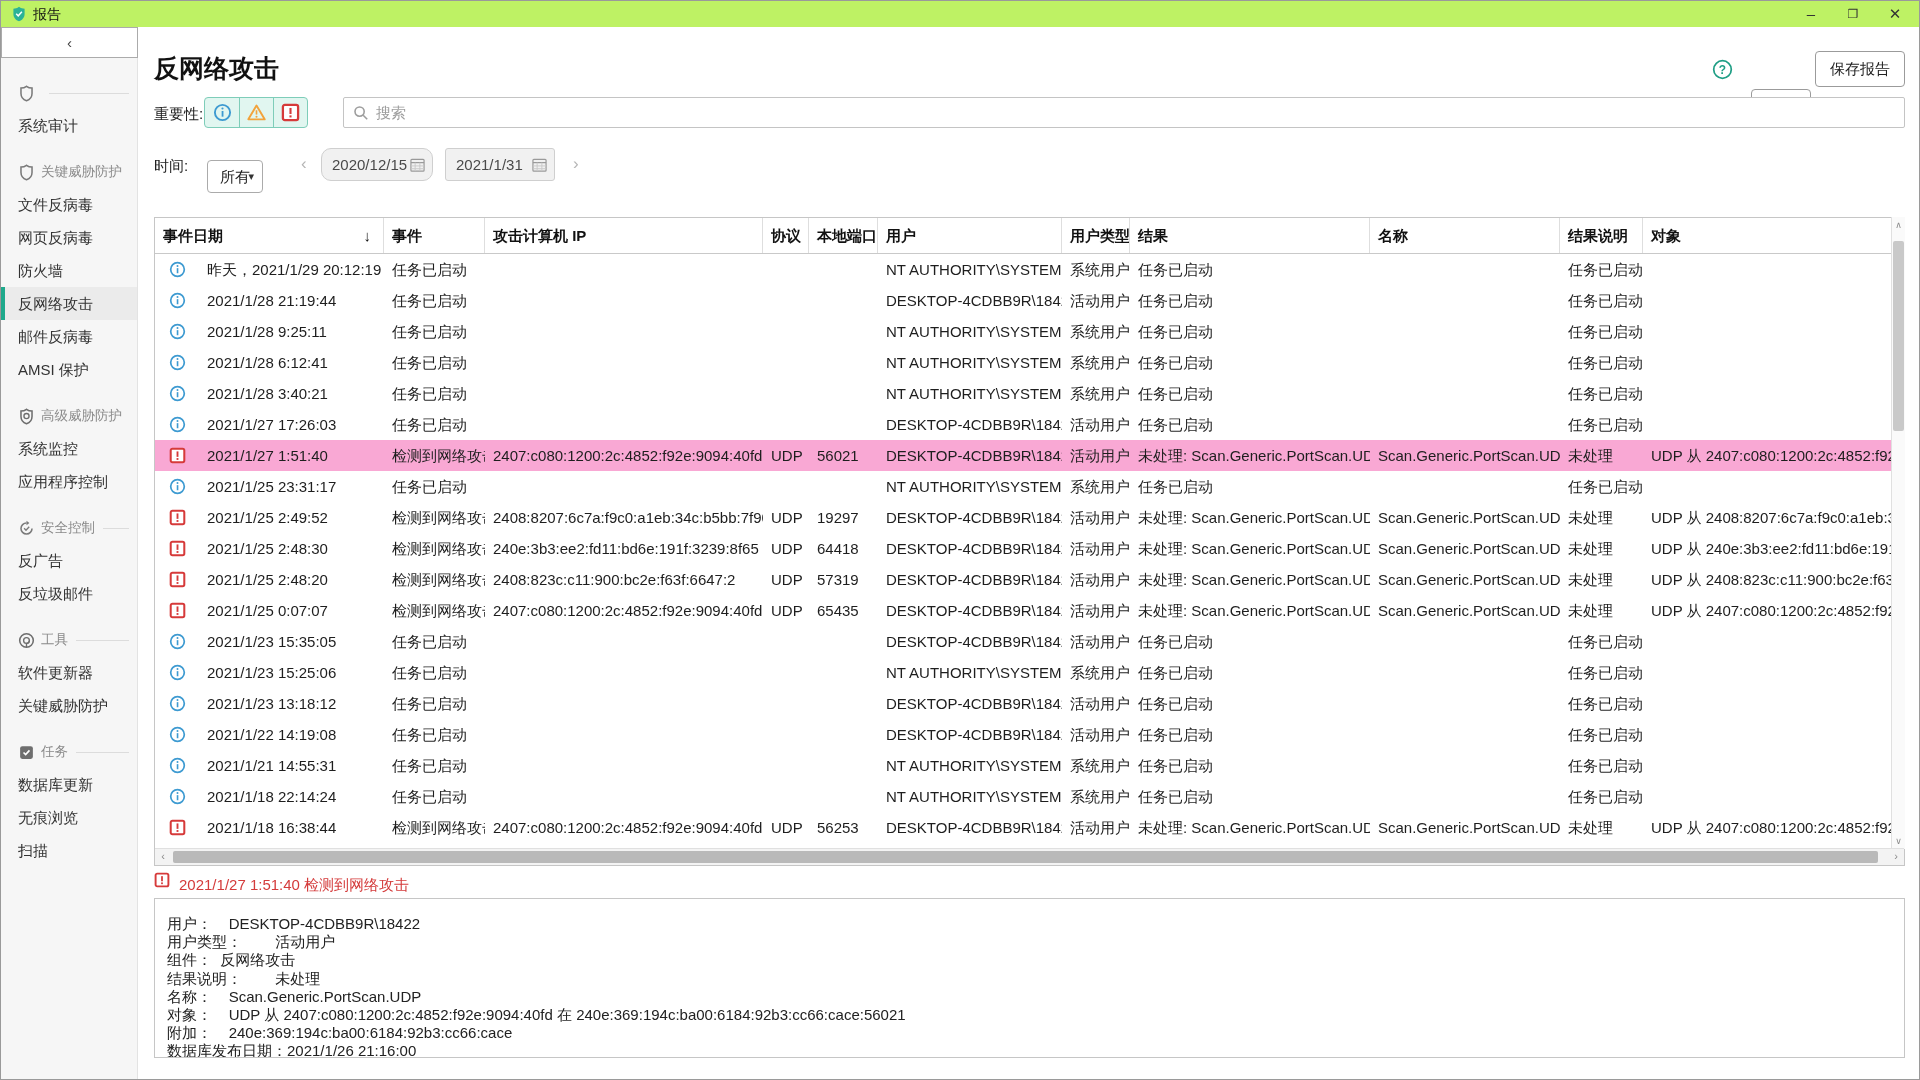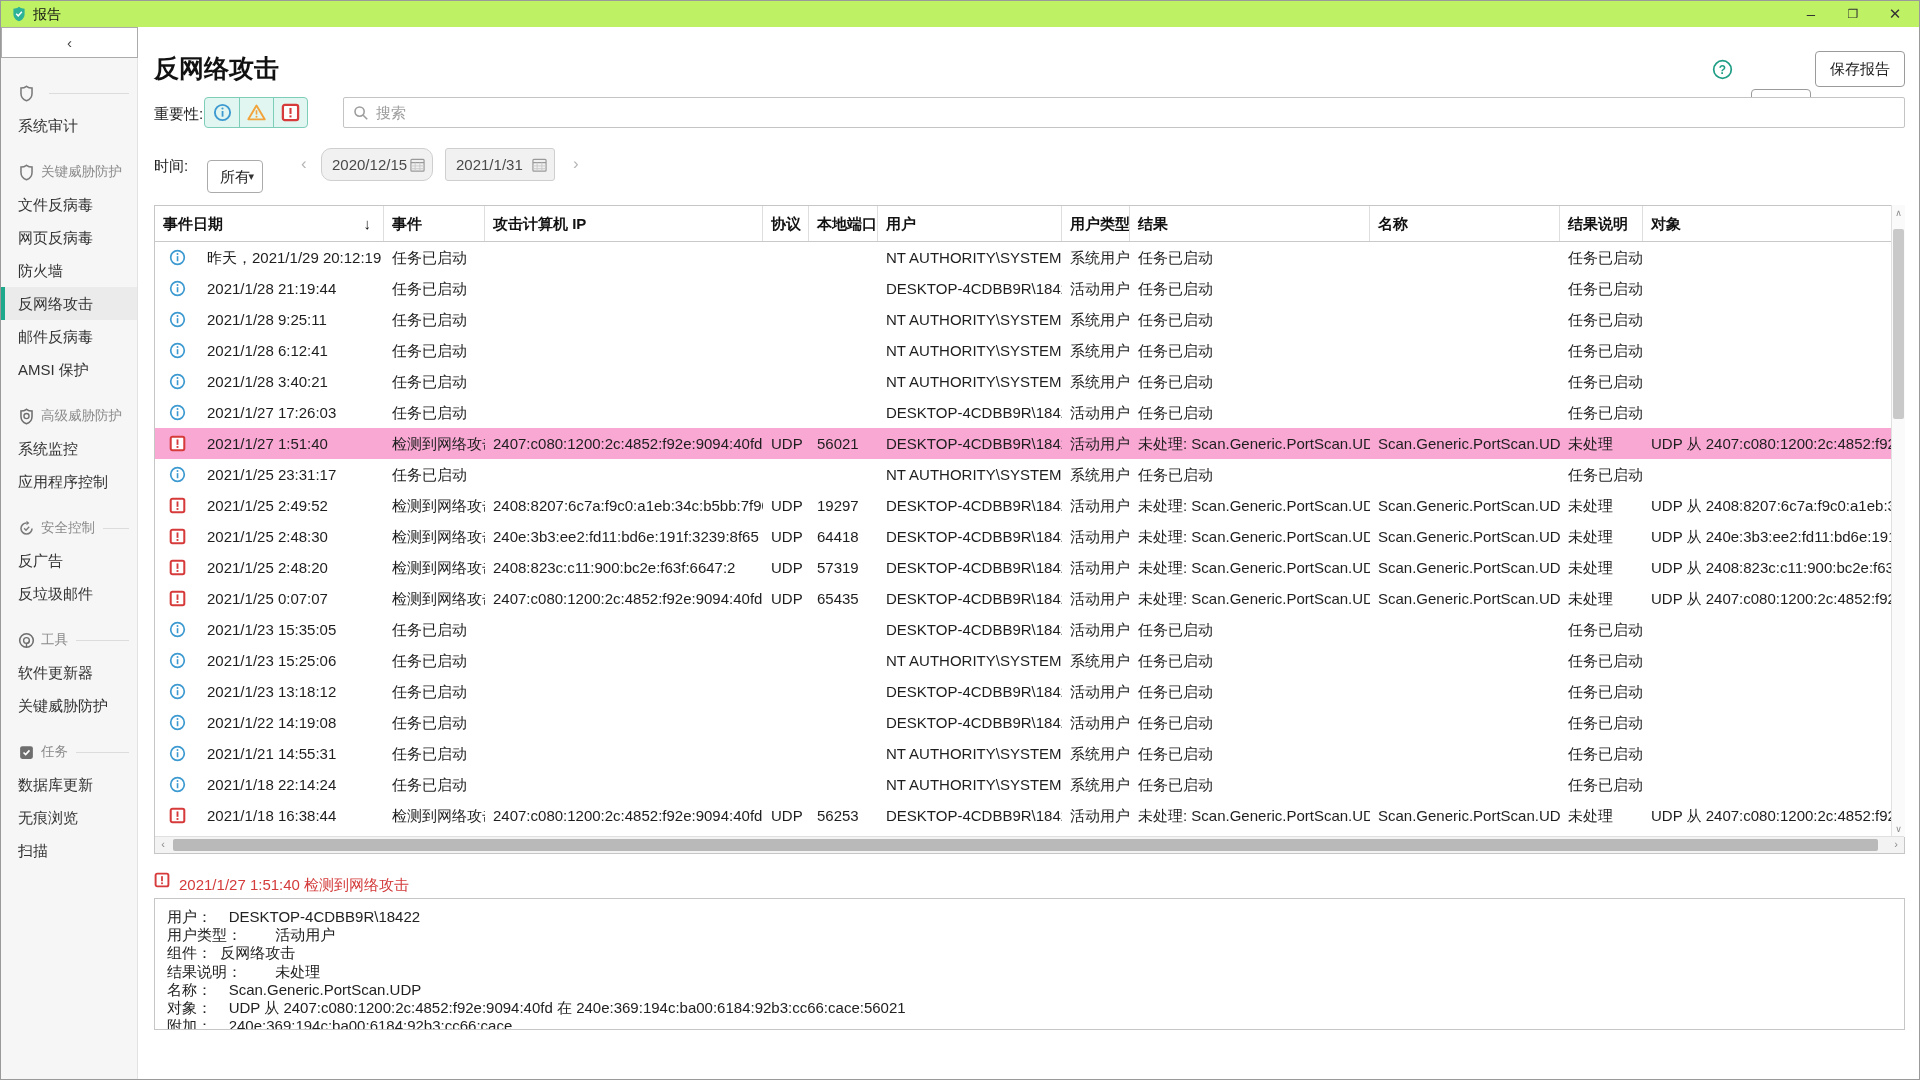--- a/index.html
+++ b/index.html
@@ -58,21 +58,21 @@
     background:#fff; font-size:15px; color:#222; line-height:31px; padding-left:12px; cursor:pointer;margin-top:12px; }
   .dropdown .caret { position:absolute; right:8px; top:0; font-size:11px; color:#333; }
   .navarrow { position:absolute; top:127px; font-size:17px; color:#b5b5b5; cursor:default; }
   .arr-l { left:162px; } .arr-r { left:434px; }
   .datebox { position:absolute; top:121px; height:33px; border:1px solid #cfcfcf; border-radius:3px; background:#f1f1f1;
     font-size:15px; color:#4a4a4a; line-height:31px; padding:0 28px 0 10px; }
   .date-from { left:182px; width:112px;border-radius:10px; } .date-to { left:306px; width:110px; }
   .datebox svg { position:absolute; right:7px; top:8px; width:15px; height:15px; }
 
   
-  .tablewrap { position:absolute; left:15px; top:178px; right:14px; height:649px; border:1px solid #c6c6c6; background:#fff; }
+  .tablewrap { position:absolute; left:15px; top:190px; right:14px; height:649px; border:1px solid #c6c6c6; background:#fff; }
   .thead { display:flex; height:36px; border-bottom:1px solid #c9c9c9; background:#fff; }
   .hc { font-size:15px; font-weight:bold; color:#111; line-height:35px; padding-left:8px; border-right:1px solid #dedede;
     white-space:nowrap; overflow:hidden; position:relative; flex:0 0 auto; cursor:pointer; }
   .hc:last-child { flex:1 1 auto; border-right:0; }
   .hc0{width:229px;} .hc1{width:101px;} .hc2{width:278px;} .hc3{width:46px;} .hc4{width:69px;} .hc5{width:184px;}
   .hc6{width:68px;} .hc7{width:240px;} .hc8{width:190px;} .hc9{width:83px;} .hc10{width:266px;}
   .sort { position:absolute; right:12px; top:0; font-weight:bold; font-size:15px; }
   .tbody { position:absolute; left:0; top:36px; right:0; bottom:17px; overflow:hidden; }
   .trow { display:flex; height:31px; line-height:31px; font-size:15px; color:#1e1e1e; white-space:nowrap; cursor:pointer; }
   .trow.sel { background:#f9a8d4; }
@@ -89,22 +89,22 @@
   .vthumb { position:absolute; left:1px; width:11px; top:24px; height:190px; background:#c9c9c9; border-radius:2px; cursor:pointer; }
   .hscroll { position:absolute; left:0; right:0; bottom:0; height:17px; background:#f3f3f3; border-top:1px solid #e0e0e0; }
   .hscroll .sarrow { position:absolute; top:0; height:16px; width:16px; color:#8a8a8a; font-size:11px; text-align:center; line-height:15px; cursor:pointer;}
   .hscroll .left{ left:0; } .hscroll .right{ right:0; }
   .hthumb { position:absolute; top:2px; height:12px; left:18px; right:26px; background:#b9b9b9; border-radius:2px; cursor:pointer; }
 
   
   .detail-head { position:absolute; left:15px; top:843px; height:20px; display:flex; align-items:center; }
   .detail-head svg { width:16px; height:16px; margin-right:9px; }
   .detail-head span { font-size:15px; color:#d43b3b;margin-top:11px; }
-  .detail-box { position:absolute; left:15px; top:871px; right:14px; height:132px; border:1px solid #c6c6c6;
-    background:#fff; padding:9px 12px; overflow:hidden; }
+  .detail-box { position:absolute; left:15px; top:871px; right:14px; height:160px; border:1px solid #c6c6c6;
+    background:#fff; padding:16px 12px; overflow:hidden; }
   .detail-box .dline { font-size:15px; line-height:18.2px; color:#222; white-space:pre; }
 </style>
 </head>
 <body>
 
 <div id="app">
 
   <div class="titlebar">
     <span class="logo">
       <svg viewBox="0 0 20 20">

